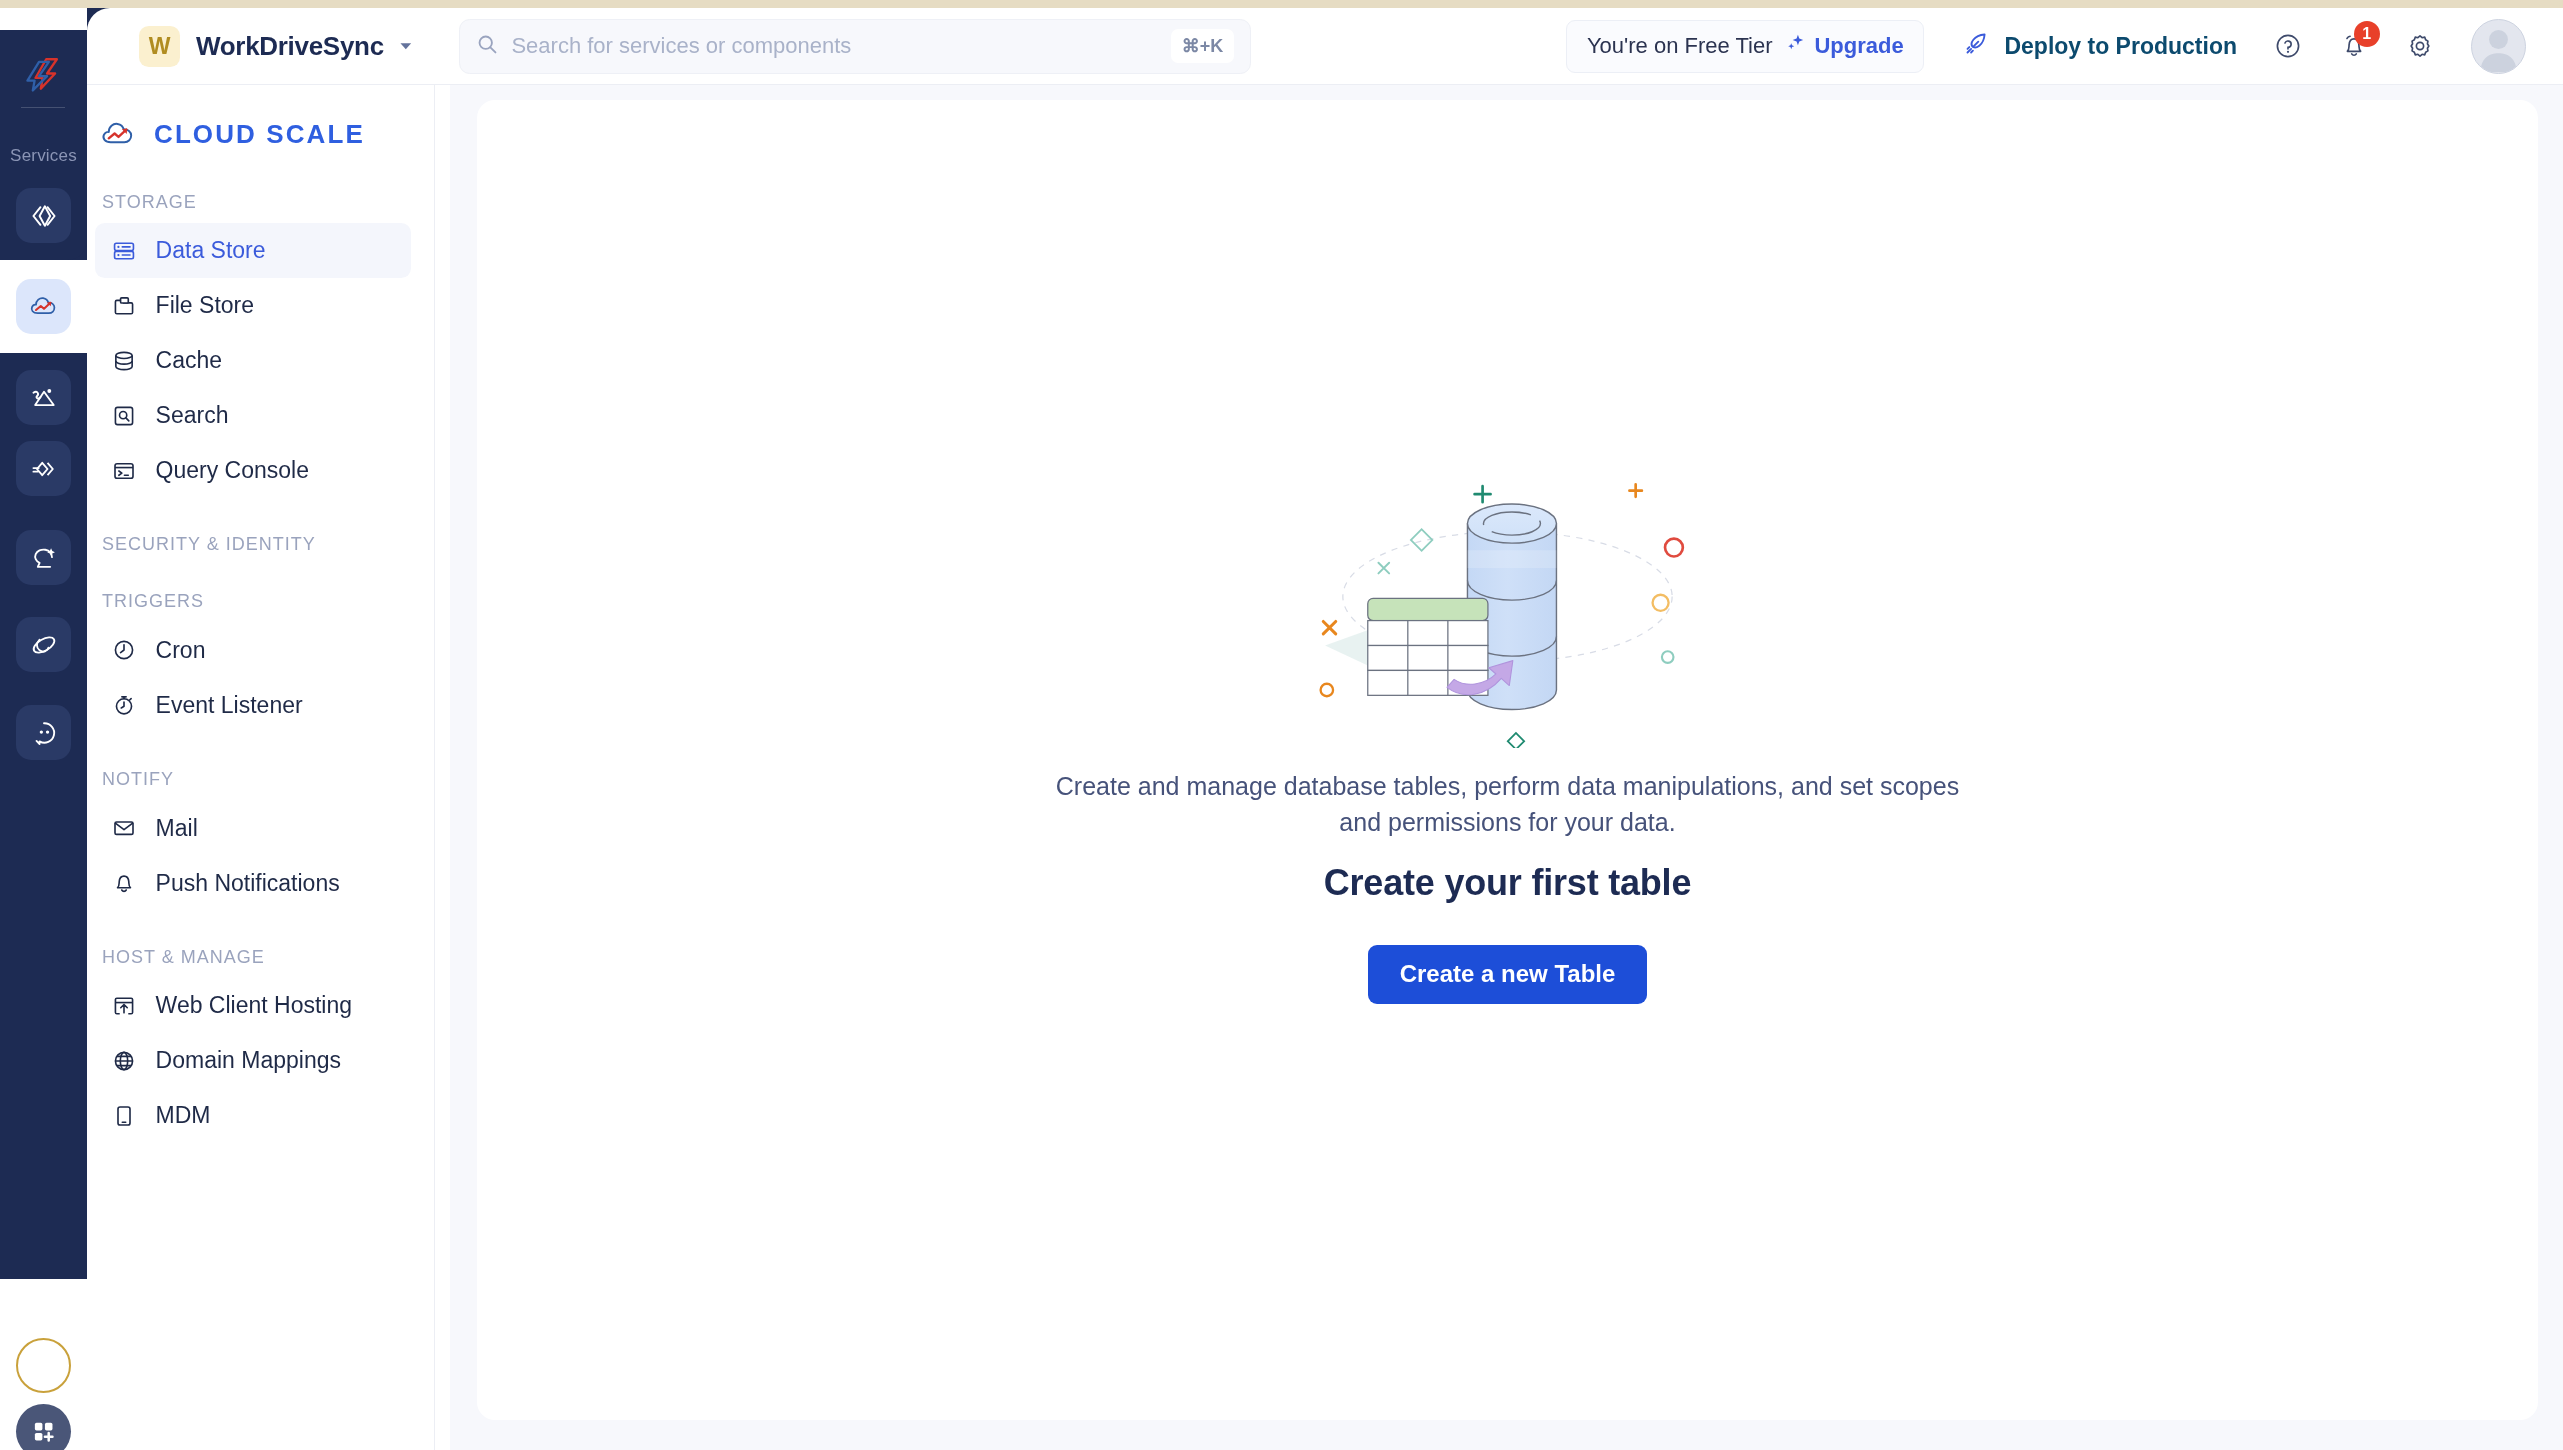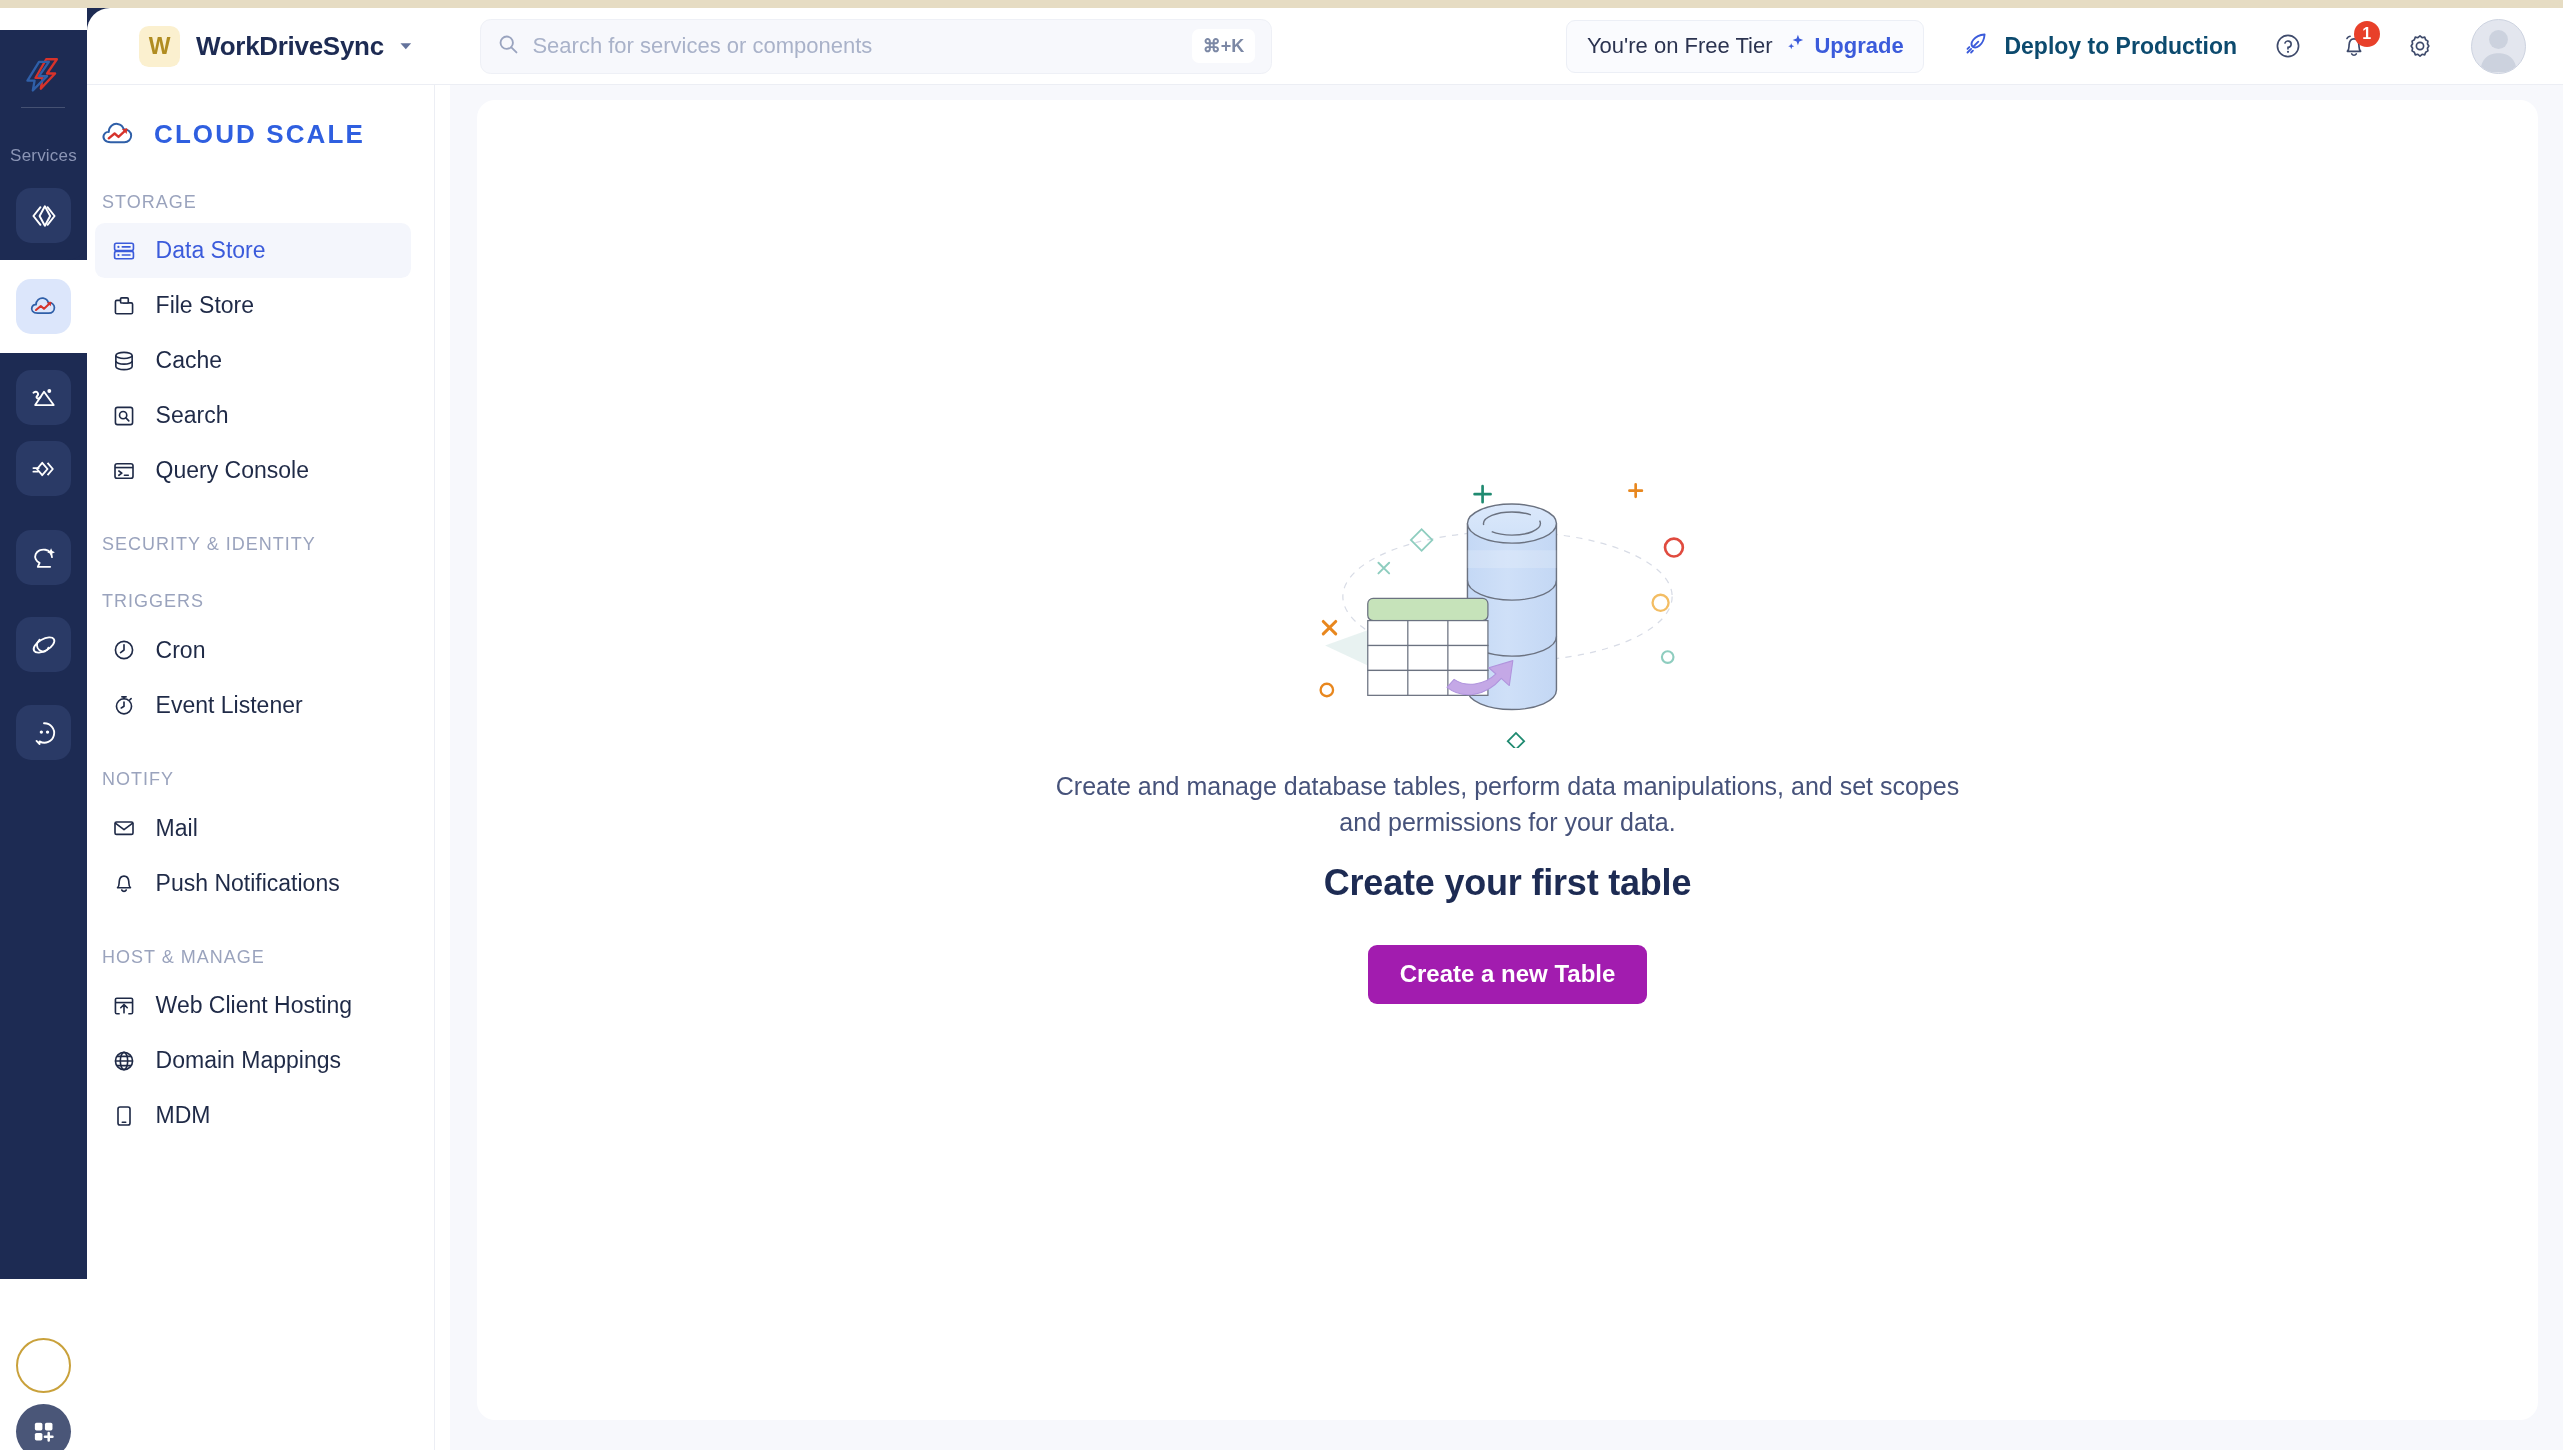--- a/index.html
+++ b/index.html
@@ -102,21 +102,21 @@
     display: flex; align-items: center; justify-content: center;
     margin-left: 52px;
   }
   #proj-name {
     margin-left: 16px; font-size: 26px; font-weight: 700; color: #1d2b53;
     letter-spacing: -0.3px;
   }
   #proj-caret { margin-left: 12.5px; display:flex; align-items:center; }
 
   #search-box {
-    margin-left: 64px; width: 792px; height: 55px;
+    margin-left: 43px; width: 792px; height: 55px;
     background: #f7f8fc; border: 0.9px solid #eef0f6; border-radius: 10.7px;
     display: flex; align-items: center; padding: 0 16px;
   }
   #search-input {
     flex: 1; border: none; outline: none; background: transparent;
     font-family: "Liberation Sans", sans-serif;
     font-size: 22px; color: #3c4a6b; margin-left: 12.5px;
   }
   #search-input::placeholder { color: #a9b2c9; }
   #search-kbd {
@@ -206,21 +206,21 @@
     font-size: 36px; font-weight: 700; color: #1d2b53; margin-top: 21.4px;
     letter-spacing: -0.2px;
   }
   #empty-desc {
     font-size: 25px; color: #46527a; line-height: 1.46;
     margin: 19.6px auto 0; max-width: 917px;
   }
   #create-table-btn {
     margin-top: 41px; display: inline-flex; align-items: center; justify-content: center;
     height: 59px; padding: 0 32px; border: none; border-radius: 9px;
-    background: #a21caf; color: #ffffff;
+    background: #1d4ed8; color: #ffffff;
     font-family: "Liberation Sans", sans-serif;
     font-size: 24px; font-weight: 700; cursor: pointer;
   }
 </style>
 </head>
 <body>
 
 <div id="top-strip"></div>
 
 <div id="rail">

